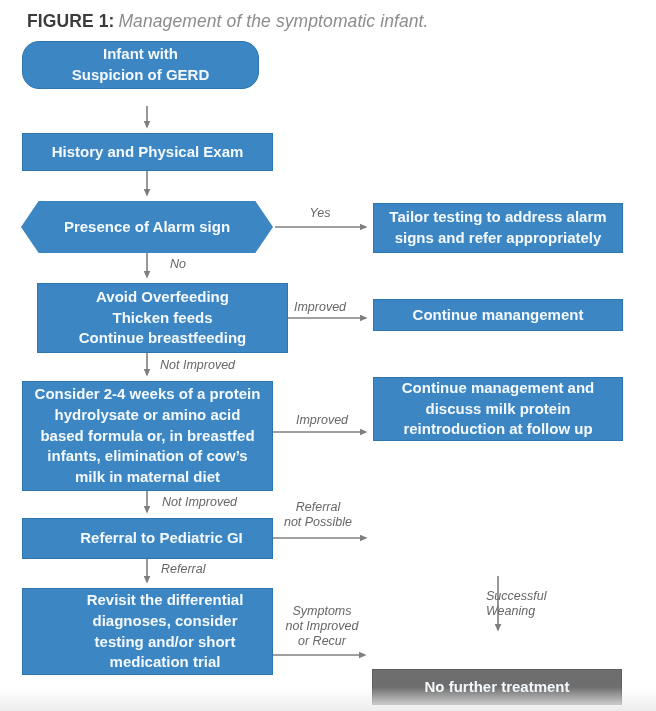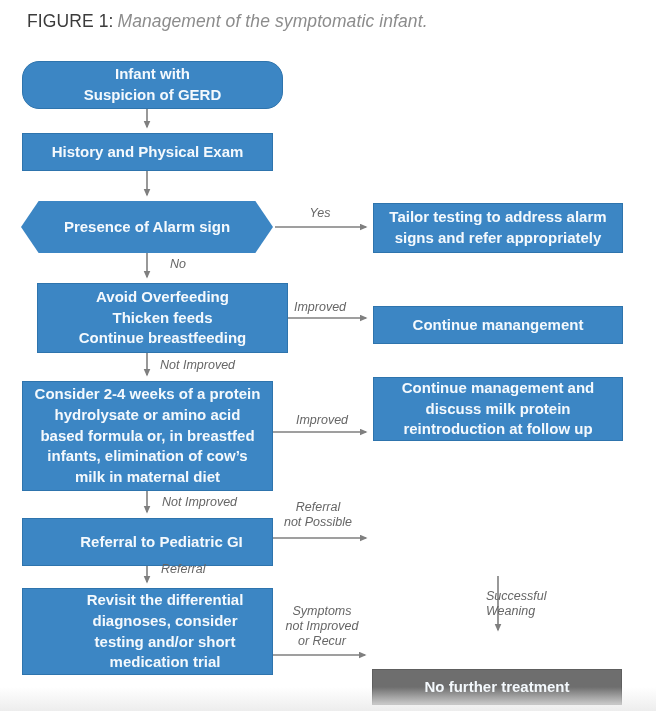--- a/index.html
+++ b/index.html
@@ -12,21 +12,21 @@
     overflow: hidden;
   }
   .figure-title {
     position: absolute;
     left: 27px; top: 11px;
     font-size: 17.5px;
     letter-spacing: 0.1px;
     white-space: nowrap;
   }
   .figure-title .label {
-    font-weight: normal;
+    font-weight: bold;
     color: var(--title-label, #3b3b3b);
   }
   .figure-title .caption {
     font-style: italic;
     font-weight: normal;
     color: var(--title-caption, #8c8c8c);
     margin-left: 4px;
   }
   .node {
     position: absolute;
@@ -97,48 +97,48 @@
       <line x1="147" y1="353" x2="147" y2="375" marker-end="url(#ah)"></line>
       <line x1="273" y1="432" x2="366" y2="432" marker-end="url(#ah)"></line>
       <line x1="147" y1="491" x2="147" y2="512" marker-end="url(#ah)"></line>
       <line x1="273" y1="538" x2="366" y2="538" marker-end="url(#ah)"></line>
       <line x1="147" y1="559" x2="147" y2="582" marker-end="url(#ah)"></line>
       <line x1="273" y1="655" x2="365" y2="655" marker-end="url(#ah)"></line>
       <line x1="498" y1="576" x2="498" y2="630" marker-end="url(#ah)"></line>
     </g>
   </svg>
 
-  <div class="node blue rounded" style="left:22px; top:61px; width:261px; height:48px;">Infant with
+  <div class="node blue rounded" style="left:22px; top:41px; width:237px; height:48px;">Infant with
 Suspicion of GERD</div>
 
   <div class="node blue" style="left:22px; top:133px; width:251px; height:38px;">History and Physical Exam</div>
 
   <div class="node hex" style="left:21px; top:201px; width:252px; height:52px;">Presence of Alarm sign</div>
 
   <div class="node blue" style="left:37px; top:283px; width:251px; height:70px;">Avoid Overfeeding
 Thicken feeds
 Continue breastfeeding</div>
 
   <div class="node blue" style="left:22px; top:381px; width:251px; height:110px;">Consider 2-4 weeks of a protein
 hydrolysate or amino acid
 based formula or, in breastfed
 infants, elimination of cow’s
 milk in maternal diet</div>
 
-  <div class="node blue" style="left:22px; top:518px; width:251px; height:48px;padding-left:34px;">Referral to Pediatric GI</div>
+  <div class="node blue" style="left:22px; top:518px; width:251px; height:41px;padding-left:34px;">Referral to Pediatric GI</div>
 
   <div class="node blue" style="left:22px; top:588px; width:251px; height:87px;padding-left:41px;">Revisit the differential
 diagnoses, consider
 testing and/or short
 medication trial</div>
 
   <div class="node blue" style="left:373px; top:203px; width:250px; height:50px;">Tailor testing to address alarm
 signs and refer appropriately</div>
 
-  <div class="node blue" style="left:373px; top:299px; width:250px; height:38px;margin-top:7px;">Continue manangement</div>
+  <div class="node blue" style="left:373px; top:299px; width:250px; height:32px;">Continue manangement</div>
 
   <div class="node blue" style="left:373px; top:377px; width:250px; height:64px;">Continue management and
 discuss milk protein
 reintroduction at follow up</div>
 
 
   <div class="node end" style="left:372px; top:669px; width:250px; height:36px;">No further treatment</div>
 
   <div class="edge-label" style="left:295px; top:206px; width:50px;">Yes</div>
 

